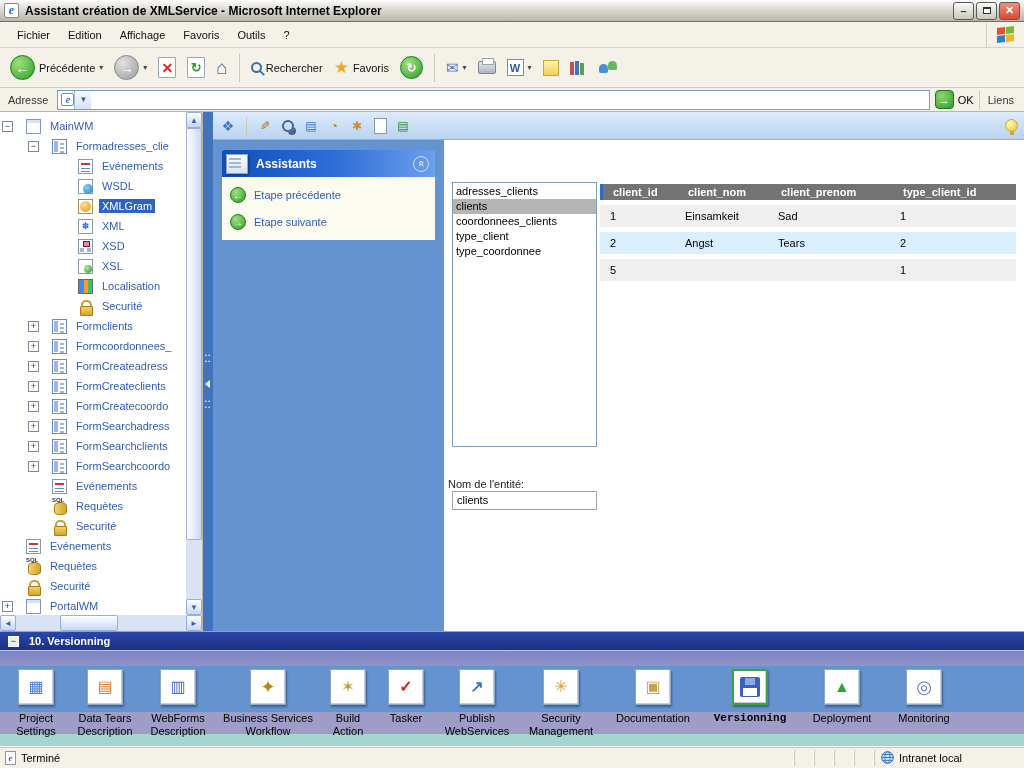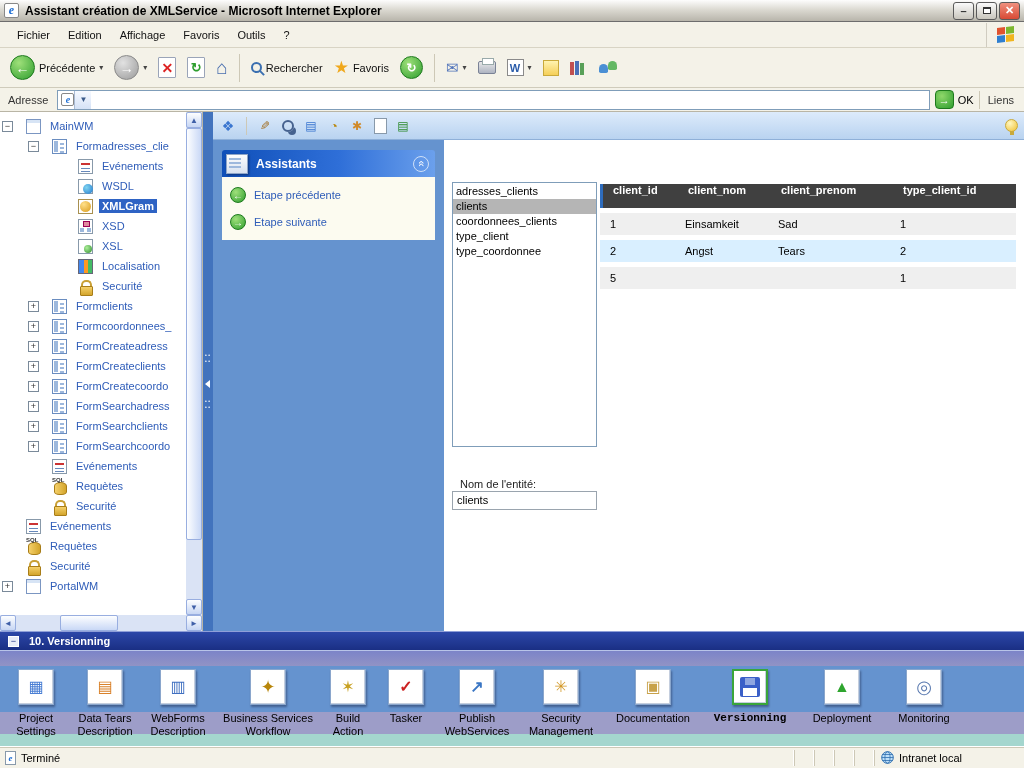--- a/index.html
+++ b/index.html
@@ -79,21 +79,21 @@
   
   .treepane { width:203px; flex:none; background:#fff; position:relative; border-right:1px solid #b9b5a5; }
   .tree-rows { position:absolute; left:0; top:0; right:16px; bottom:16px; overflow:hidden; padding-top:4px; }
   .trow { height:20px; display:flex; align-items:center; white-space:nowrap; }
   .tsp { flex:none; height:1px; }
   .texp { width:26px; flex:none; display:flex; align-items:center; }
   .expbox { width:11px; height:11px; border:1px solid #7a8a9a; background:#fff; color:#333; font-size:9px; line-height:9px;
     text-align:center; margin-left:2px; }
   .ti { width:15px; height:15px; flex:none; position:relative; margin-right:6px; }
   .tlbl { color:#2e5cb8; padding:1px 3px; }
-  .tlbl.sel { background:#2e63c4; color:#fff;font-weight:bold; }
+  .tlbl.sel { background:#2e63c4; color:#fff; }
 
   
   .i-window-icon { background:#fff; border:1px solid #7b96c2; box-shadow:inset 0 3px 0 #d7e4f5; }
   .i-form-icon { background:#fff; border:1px solid #6a8dc0; }
   .i-form-icon::before { content:""; position:absolute; left:1px; top:1px; bottom:1px; width:4px; background:#9db8dd; }
   .i-form-icon::after { content:""; position:absolute; left:7px; top:3px; right:2px; height:2px; background:#9db8dd; box-shadow:0 4px 0 #9db8dd, 0 8px 0 #9db8dd; }
   .i-events-icon { background:#fff; border:1px solid #8899aa; }
   .i-events-icon::before { content:""; position:absolute; left:2px; top:3px; right:2px; height:2px; background:#cc3333; }
   .i-events-icon::after { content:""; position:absolute; left:2px; top:8px; right:2px; height:1px; background:#6688bb; box-shadow:0 3px 0 #6688bb; }
   .i-wsdl-icon { background:#fff; border:1px solid #8899aa; }
@@ -169,26 +169,26 @@
   .plink span.txt { color:#2e5cb8; }
 
   
   .main { flex:1; background:#fff; position:relative; min-width:0; }
   .whead { position:absolute; left:8px; right:8px; top:7px; height:17px; background:linear-gradient(#3f7ed0,#2a62b4);
     color:#fff; font-weight:bold; line-height:17px; padding-left:6px; }
   .listbox { position:absolute; left:8px; top:42px; width:145px; height:265px; background:#fff; border:1px solid #7f9db9; overflow:hidden; padding-top:1px; }
   .lbitem { height:15px; line-height:15px; padding-left:3px; white-space:nowrap; }
   .lbsel { background:#b5b5b5; }
   .grid { position:absolute; left:156px; top:44px; right:8px; }
-  .ghead { display:flex; height:24px; background:#404040; border-left:3px solid #2e6cbd; }
+  .ghead { display:flex; height:16px; background:#737373; border-left:3px solid #2e6cbd; align-items:center; }
   .ghead span { color:#fff; font-weight:bold; padding-left:10px; }
   .grow { display:flex; height:22px; margin-top:5px; align-items:center; }
   .grow span { padding-left:10px; overflow:hidden; white-space:nowrap; }
   .grow.gray { background:#efefef; } .grow.blue { background:#d9efff; }
-  .entlabel { position:absolute; left:16px; top:338px; color:#222; }
+  .entlabel { position:absolute; left:4px; top:338px; color:#222; }
   .entinput { position:absolute; left:8px; top:351px; width:145px; height:19px; border:1px solid #9aa4ae; background:#fff; line-height:17px; padding-left:4px; }
   .navbtns { position:absolute; left:11px; top:388px; display:flex; gap:12px; }
   .xpbtn { min-width:84px; height:20px; border:1px solid #35568a; border-radius:3px; background:linear-gradient(#fefefe,#e8e6e0 80%,#d8d5cc);
     box-shadow:inset 0 0 0 1px #fff; text-align:center; line-height:18px; padding:0 10px; color:#111; }
 
   
   .bottombar { height:115px; flex:none; display:flex; flex-direction:column; }
   .bb-head { height:19px; flex:none; background:linear-gradient(#2c47a8,#1a2f84); border-top:1px solid #8f9fd8; display:flex; align-items:center; padding:0 8px; gap:10px; }
   .bb-min { width:11px; height:11px; background:#e8ecf8; border:1px solid #fff; color:#1a2f84; font-size:9px; line-height:9px; text-align:center; }
   .bb-title { color:#fff; font-weight:bold; }
@@ -362,20 +362,26 @@
             <span class="tsp" style="width: 52px;"></span>
             <span class="texp"></span>
             <span class="ti i-wsdl-icon"></span>
             <span class="tlbl">WSDL</span>
           </div>
           <div class="trow">
             <span class="tsp" style="width: 52px;"></span>
             <span class="texp"></span>
             <span class="ti i-xmlgram-icon"></span>
             <span class="tlbl sel">XMLGram</span>
+          </div>
+          <div class="trow">
+            <span class="tsp" style="width: 52px;"></span>
+            <span class="texp"></span>
+            <span class="ti i-xml-icon"></span>
+            <span class="tlbl">XML</span>
           </div>
           <div class="trow">
             <span class="tsp" style="width: 52px;"></span>
             <span class="texp"></span>
             <span class="ti i-xsd-icon"></span>
             <span class="tlbl">XSD</span>
           </div>
           <div class="trow">
             <span class="tsp" style="width: 52px;"></span>
             <span class="texp"></span>

